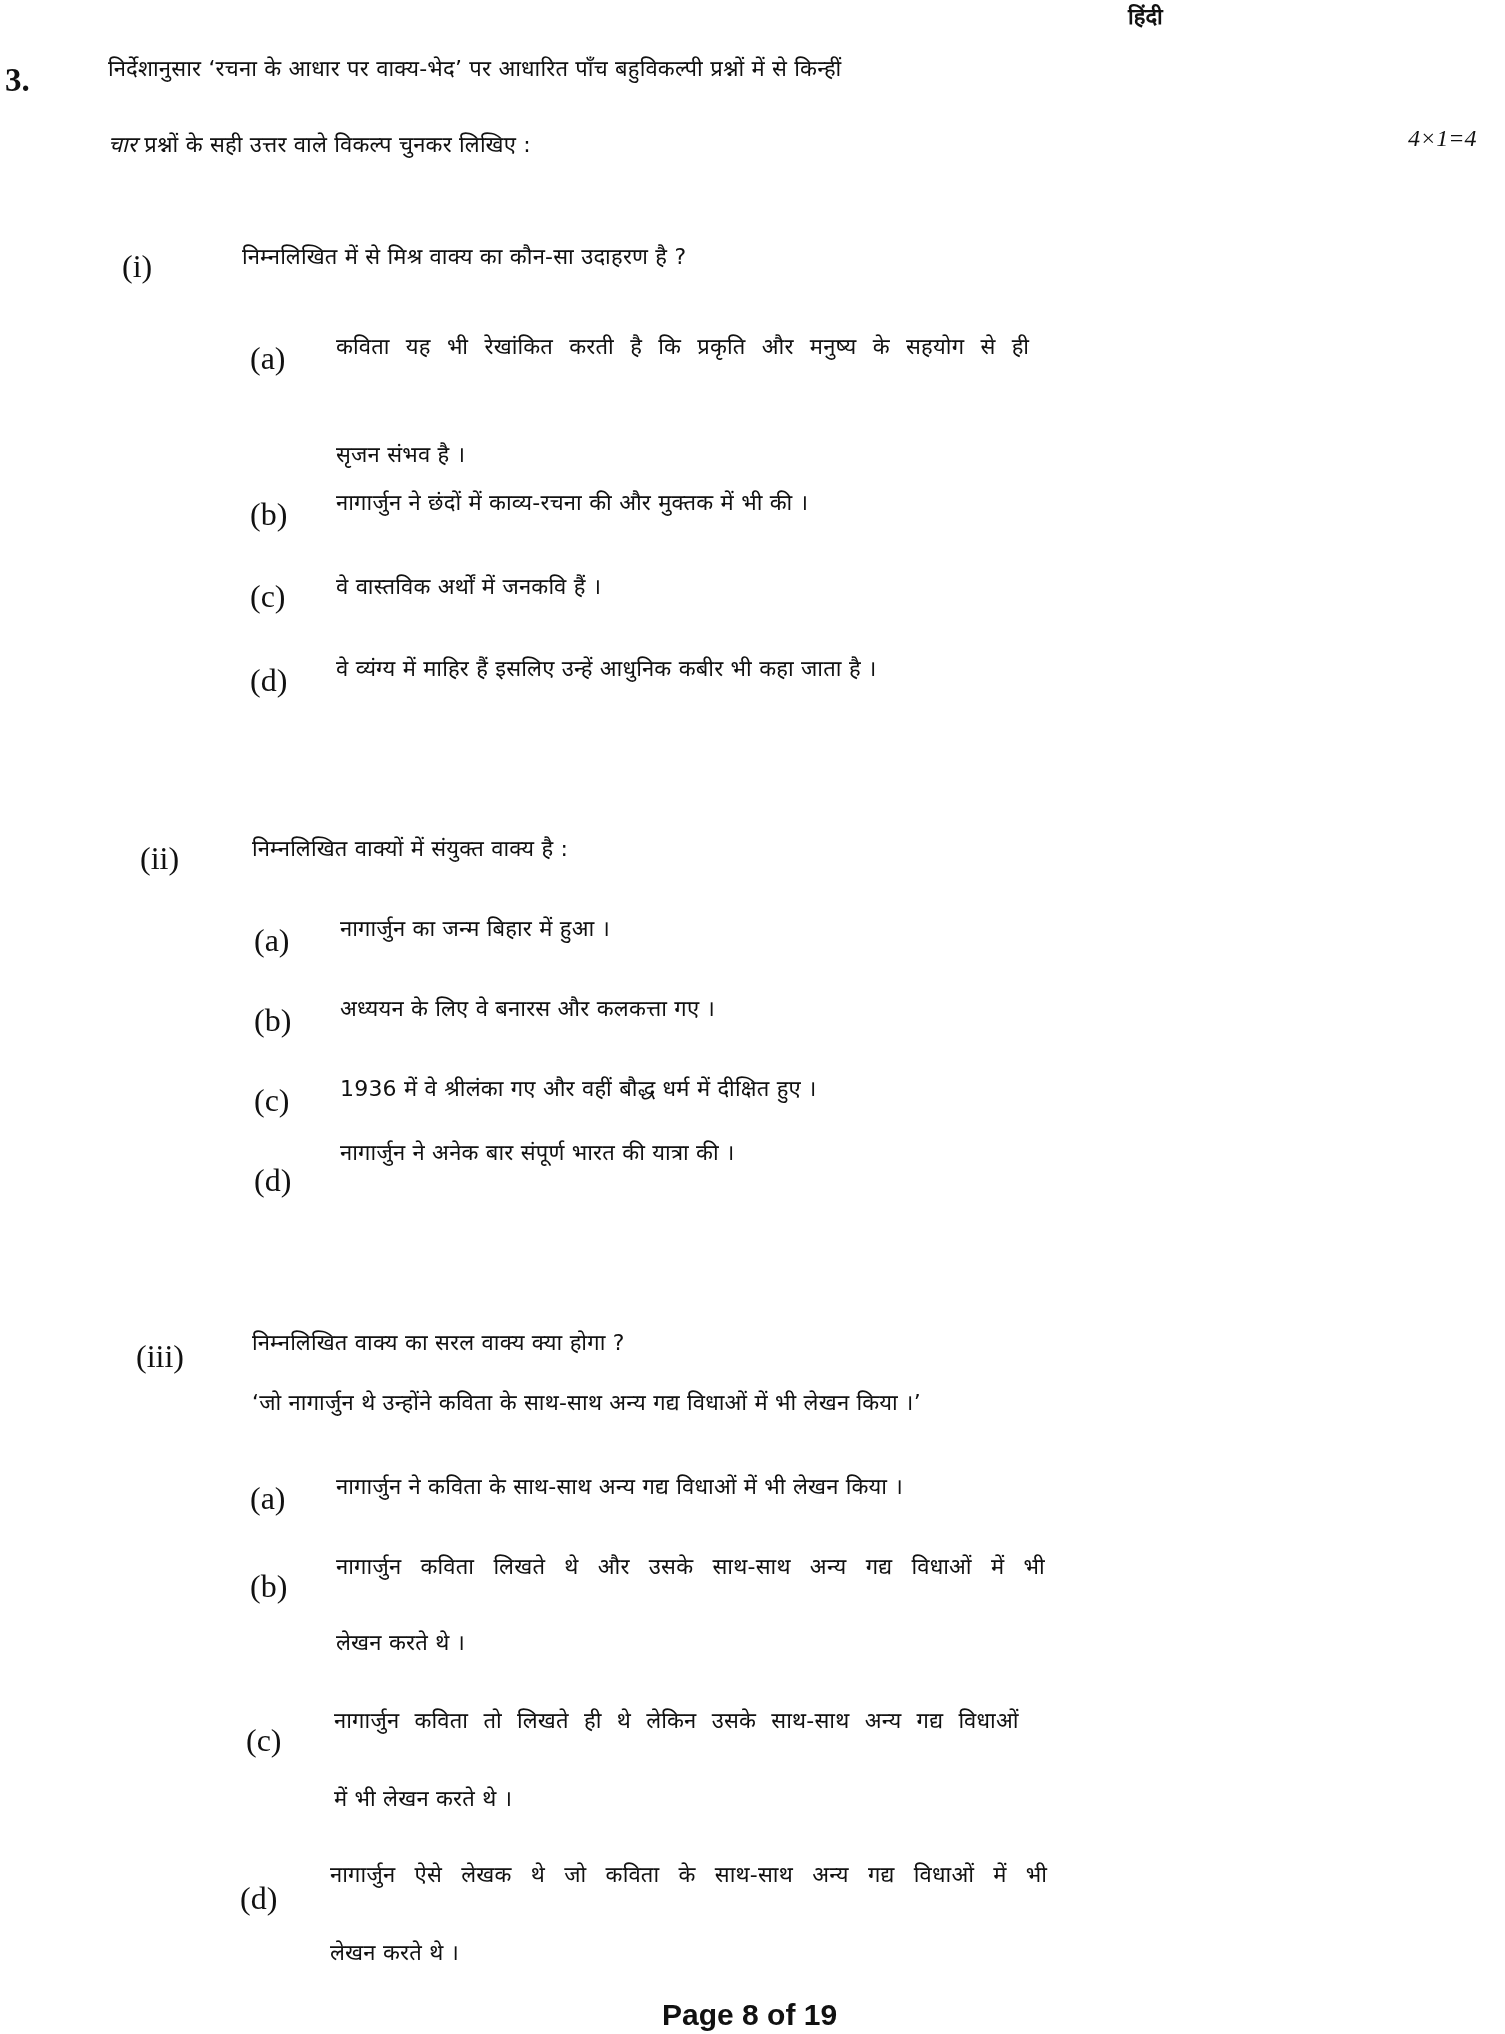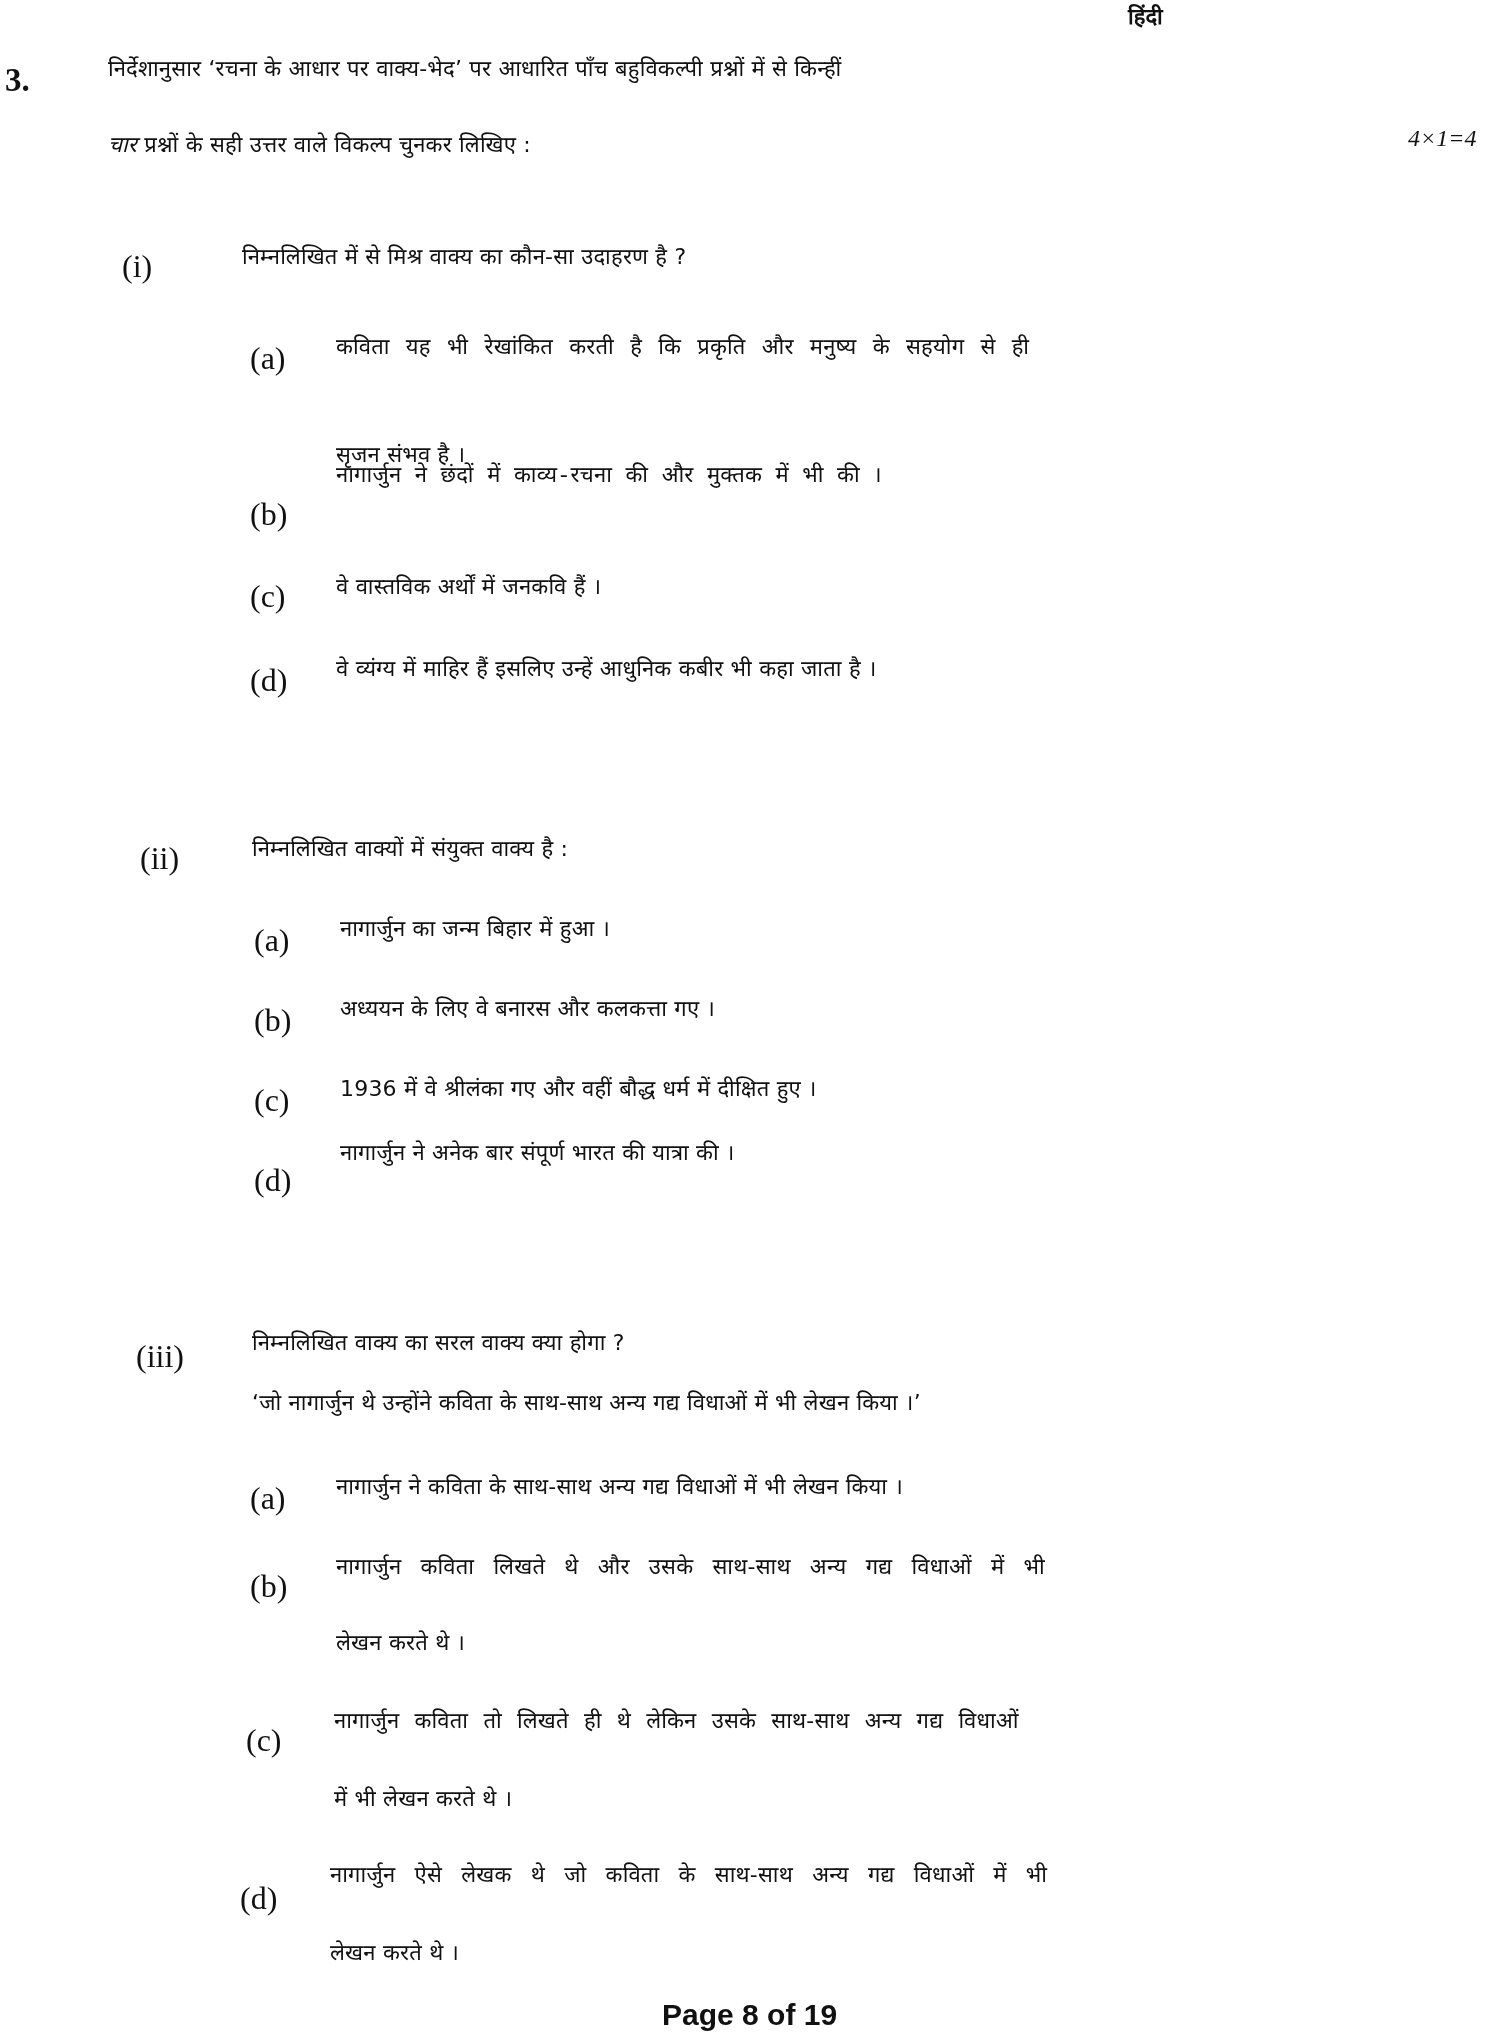--- a/index.html
+++ b/index.html
@@ -25,21 +25,21 @@
 <div class="abs marks" style="left:1408px; top:125px;">4×1=4</div>
 
 <div class="abs roman" style="left:122px; top:248px;">(i)</div>
 <div class="abs hi" style="left:242px; top:240px;">निम्नलिखित में से मिश्र वाक्य का कौन-सा उदाहरण है ?</div>
 
 <div class="abs roman" style="left:250px; top:340px;">(a)</div>
 <div class="abs hi" style="left:336px; top:330px; word-spacing:9px;">कविता यह भी रेखांकित करती है कि प्रकृति और मनुष्य के सहयोग से ही</div>
 <div class="abs hi" style="left:336px; top:406px;margin-top:32px;">सृजन संभव है ।</div>
 
 <div class="abs roman" style="left:250px; top:496px;">(b)</div>
-<div class="abs hi" style="left:336px; top:458px;font-family:Liberation Mono, monospace;">नागार्जुन ने छंदों में काव्य-रचना की और मुक्तक में भी की ।</div>
+<div class="abs hi" style="left:336px; top:486px;">नागार्जुन ने छंदों में काव्य-रचना की और मुक्तक में भी की ।</div>
 
 <div class="abs roman" style="left:250px; top:578px;">(c)</div>
 <div class="abs hi" style="left:336px; top:570px;">वे वास्तविक अर्थों में जनकवि हैं ।</div>
 
 <div class="abs roman" style="left:250px; top:662px;">(d)</div>
 <div class="abs hi" style="left:336px; top:652px;">वे व्यंग्य में माहिर हैं इसलिए उन्हें आधुनिक कबीर भी कहा जाता है ।</div>
 
 <div class="abs roman" style="left:140px; top:840px;">(ii)</div>
 <div class="abs hi" style="left:252px; top:832px;">निम्नलिखित वाक्यों में संयुक्त वाक्य है :</div>
 

